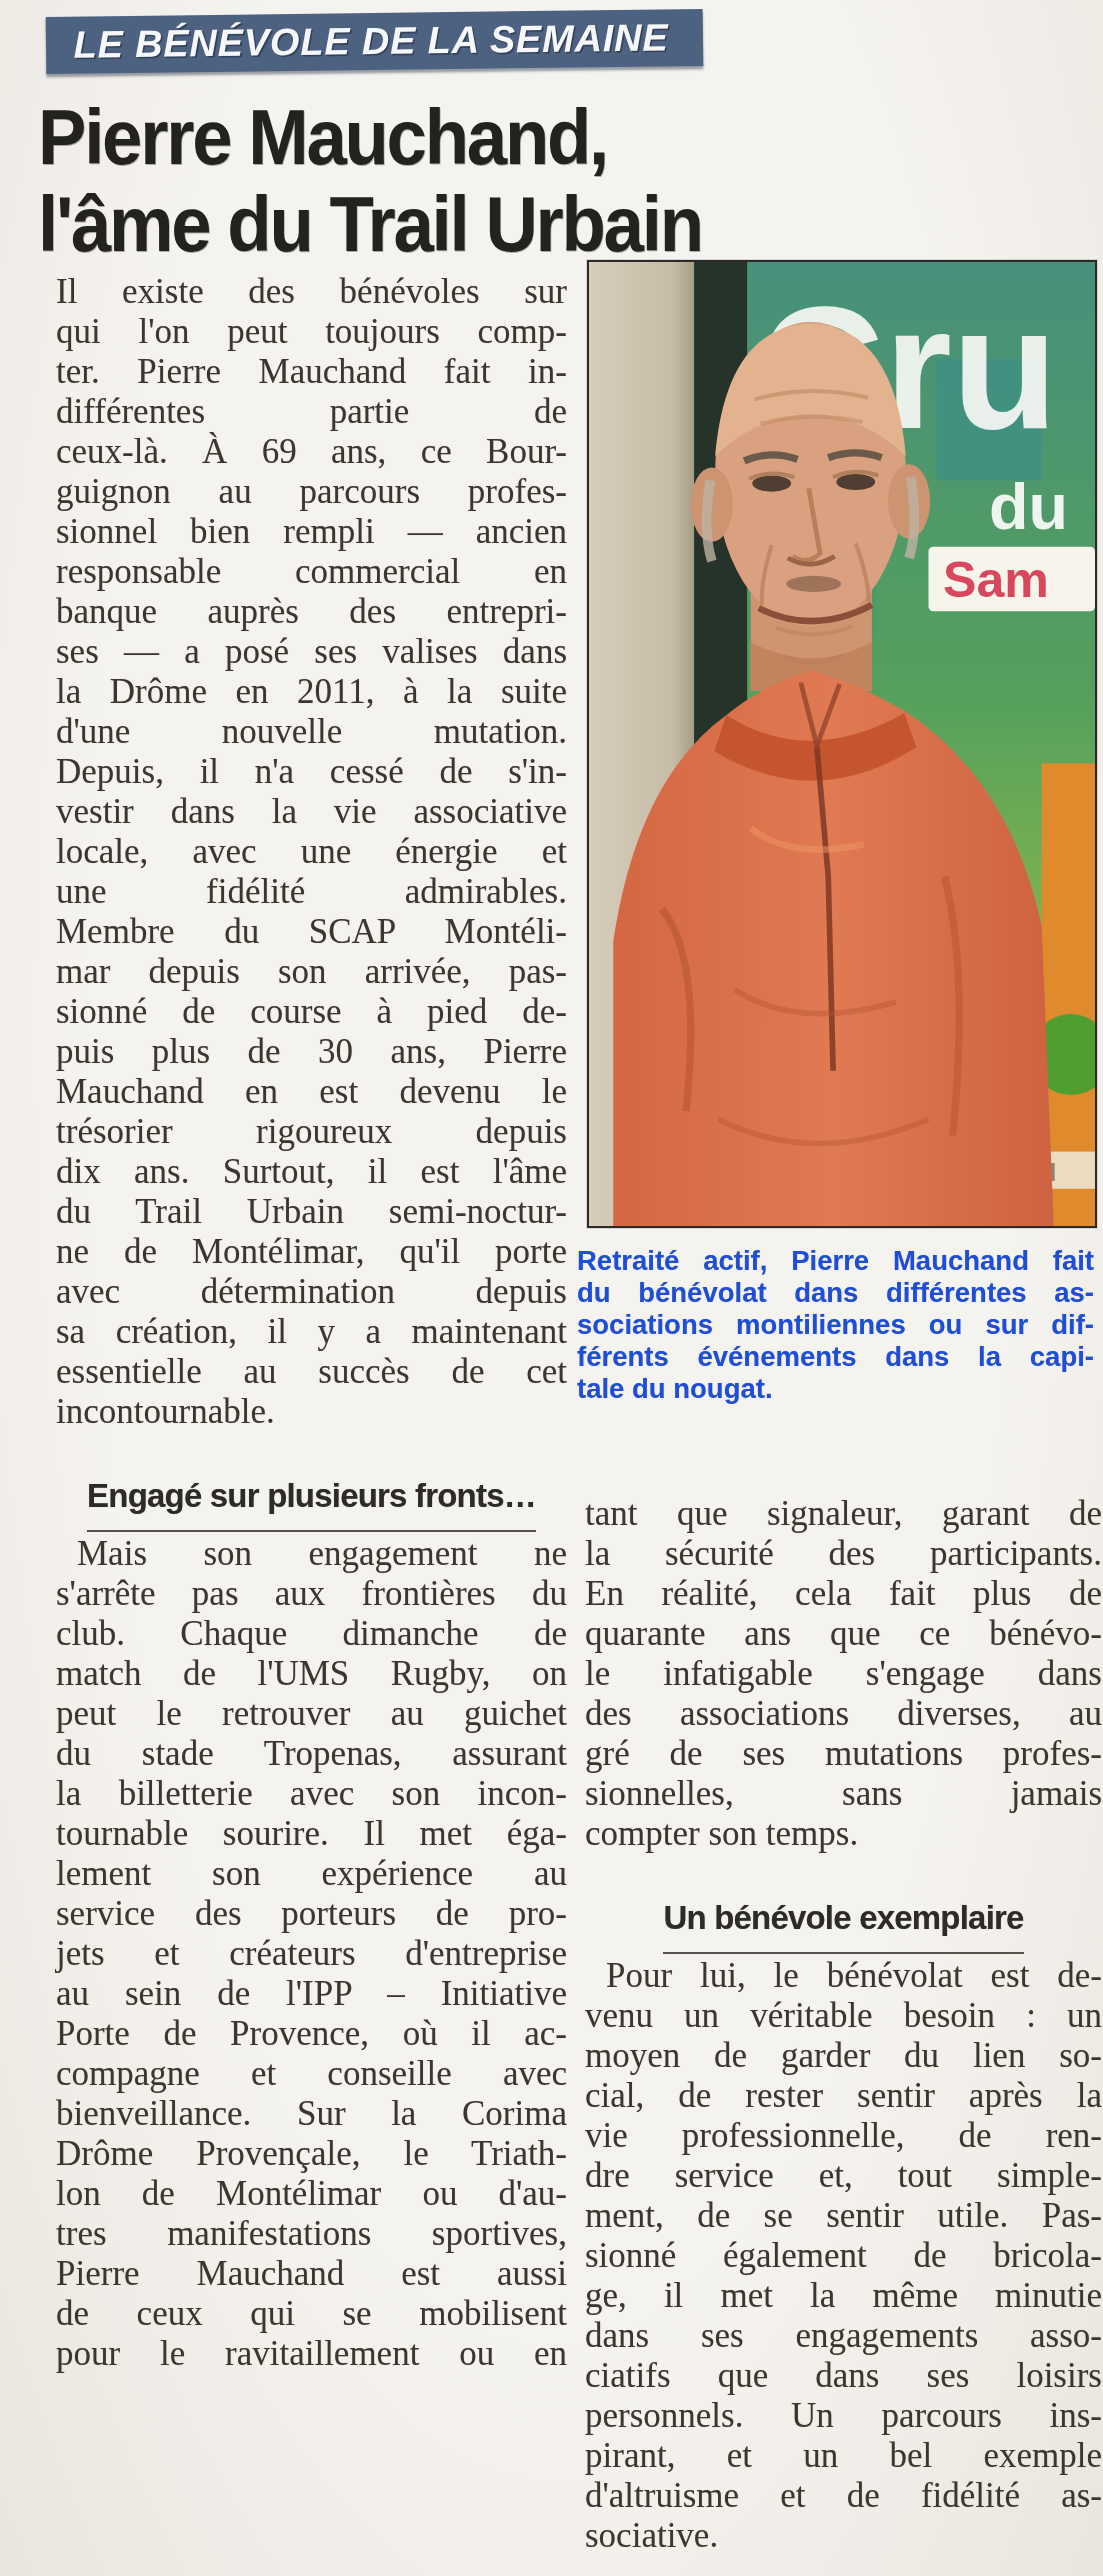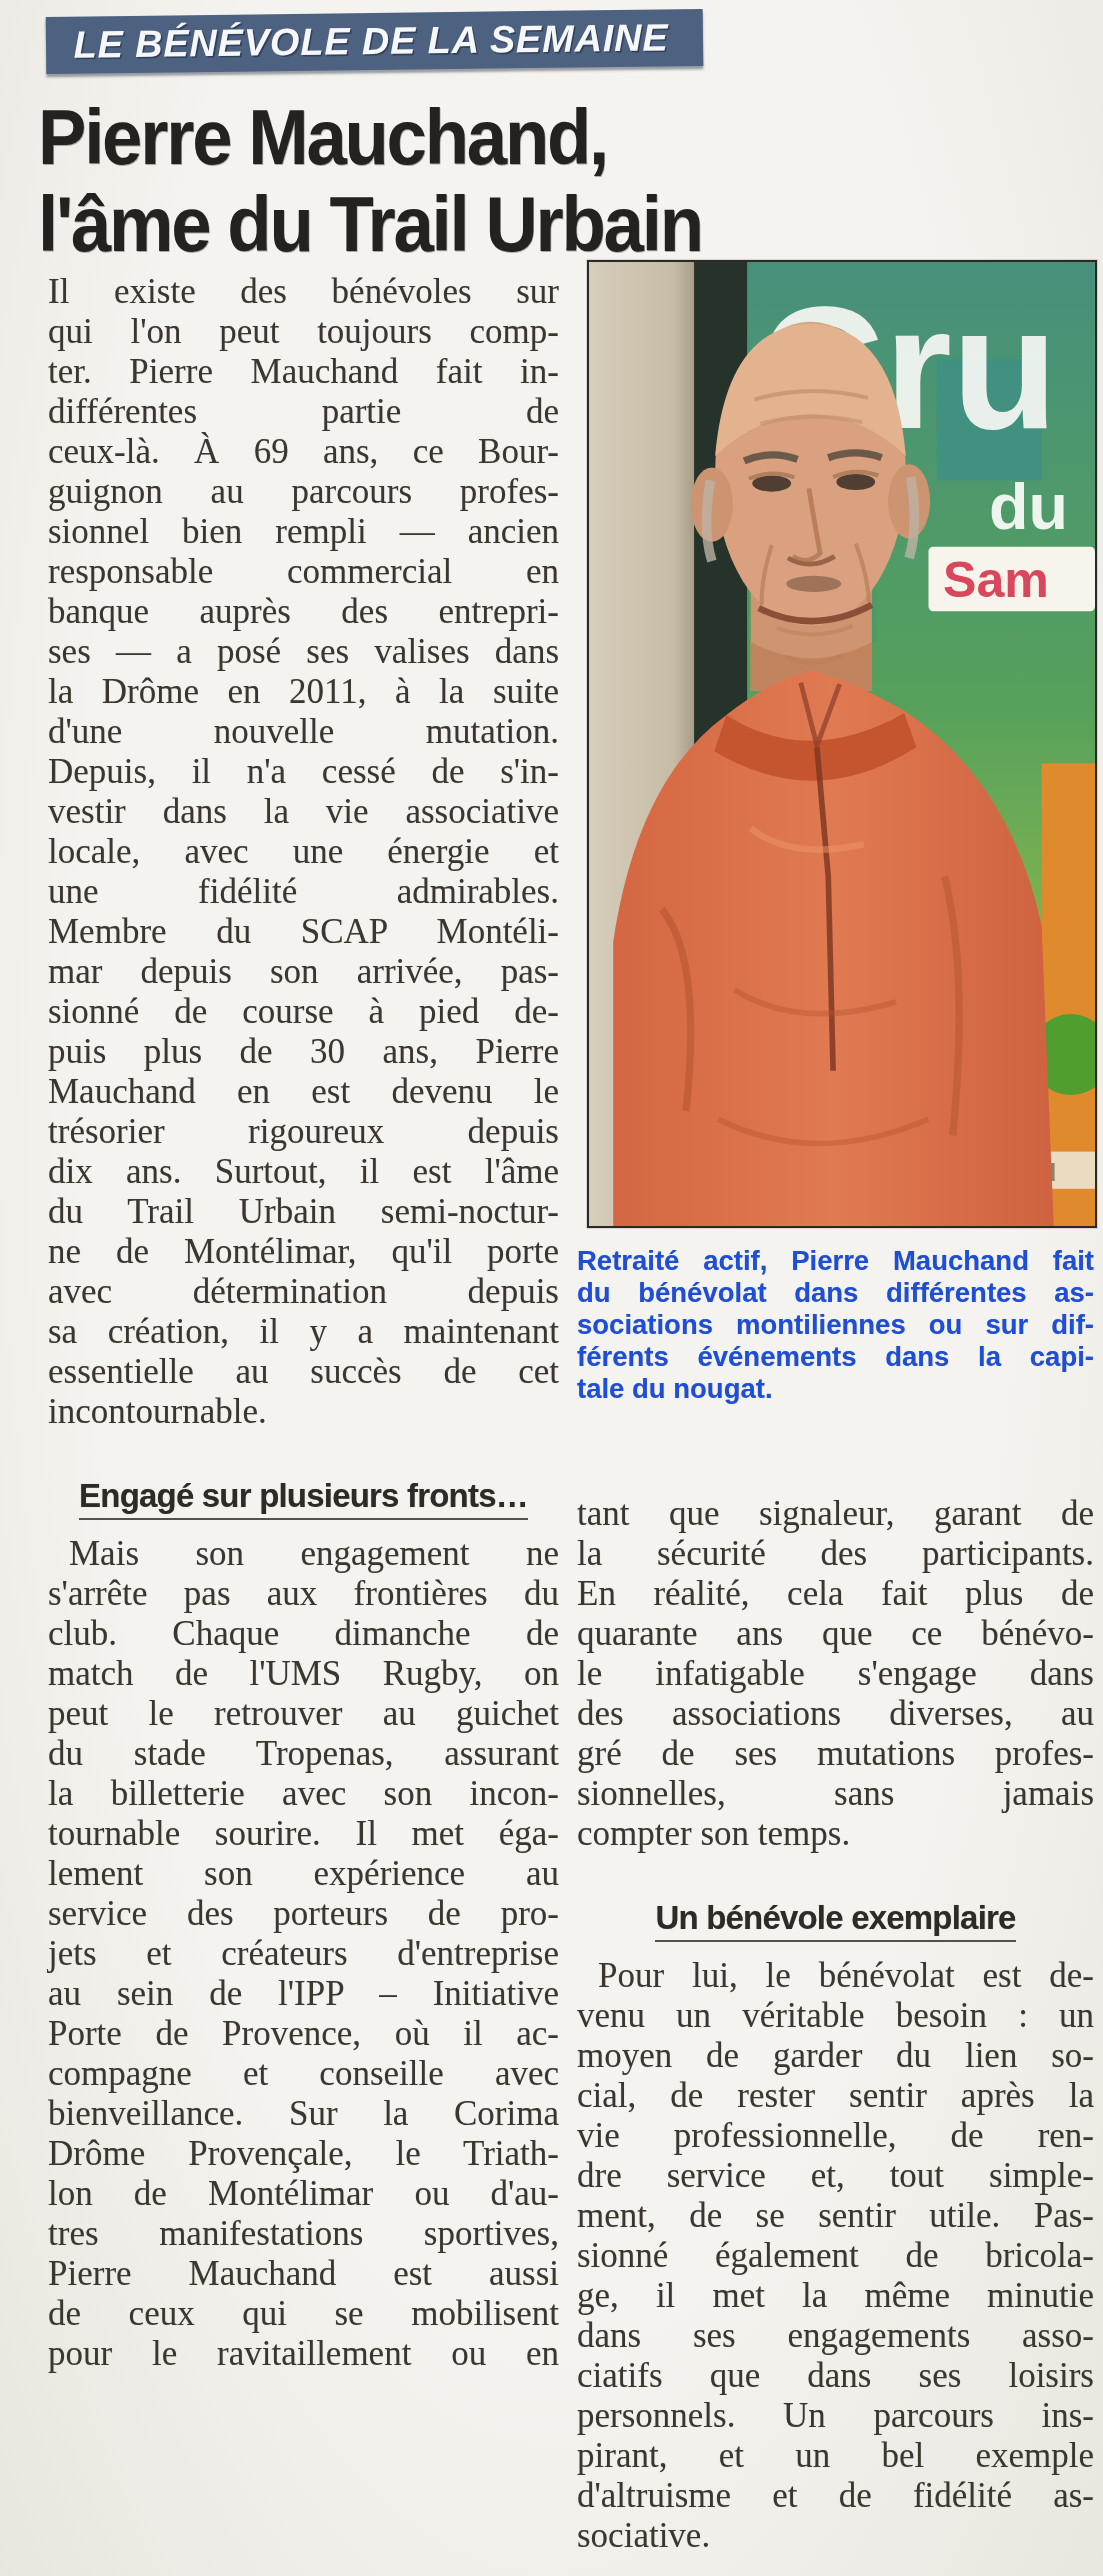--- a/index.html
+++ b/index.html
@@ -30,36 +30,36 @@
   .headline{
     position:absolute;left:38px;top:94px;width:792px;
     font-family:"Liberation Sans", sans-serif;
     font-weight:bold;color:#23221f;
     font-size:78px;line-height:87px;letter-spacing:-2.4px;
     transform:scaleX(.93);transform-origin:left top;
     text-shadow:0.8px 0.8px 0 rgba(35,34,31,.35);
   }
 
   
-  .col{position:absolute;color:#39362f;}
+  .col{position:absolute;color:#39362f;margin-left:8px;}
   .col-left{left:48px;top:272px;width:511px;}
   .col-right{left:577px;top:1494px;width:517px;}
   .tline{
     font-size:35px;line-height:40px;
     text-align:justify;text-align-last:justify;
     white-space:normal;color:#3a372f;
     text-shadow:0 0 0.8px rgba(58,55,47,.25);
   }
   .tline.pl{text-align-last:left;}
   .tline.ind{text-indent:21px;}
   .subhead{margin:45px 0 19.4px;text-align:center;}
   .subhead-in{
     font-family:"Liberation Sans", sans-serif;
     font-weight:bold;font-size:33px;color:#2d2b26;
-    border-bottom:2.4px solid #55524a;padding-bottom:4px;
+    border-bottom:2.4px solid #55524a;padding-bottom:16px;
     letter-spacing:-0.8px;
     text-shadow:0 0 0.8px rgba(45,43,38,.4);
   }
 
   
   .photo{
     position:absolute;left:587px;top:260px;width:506px;height:964px;
     border:2.4px solid #2b2a26;background:#7aa05a;overflow:hidden;
     box-shadow:0 0 0 0.8px rgba(0,0,0,.15);
   }

